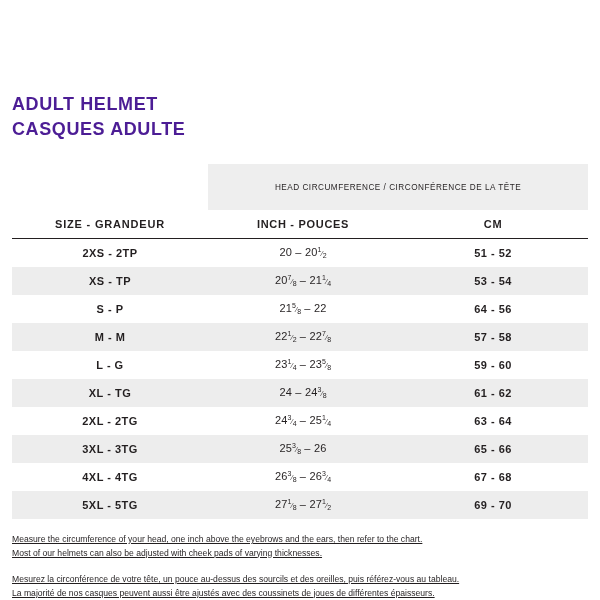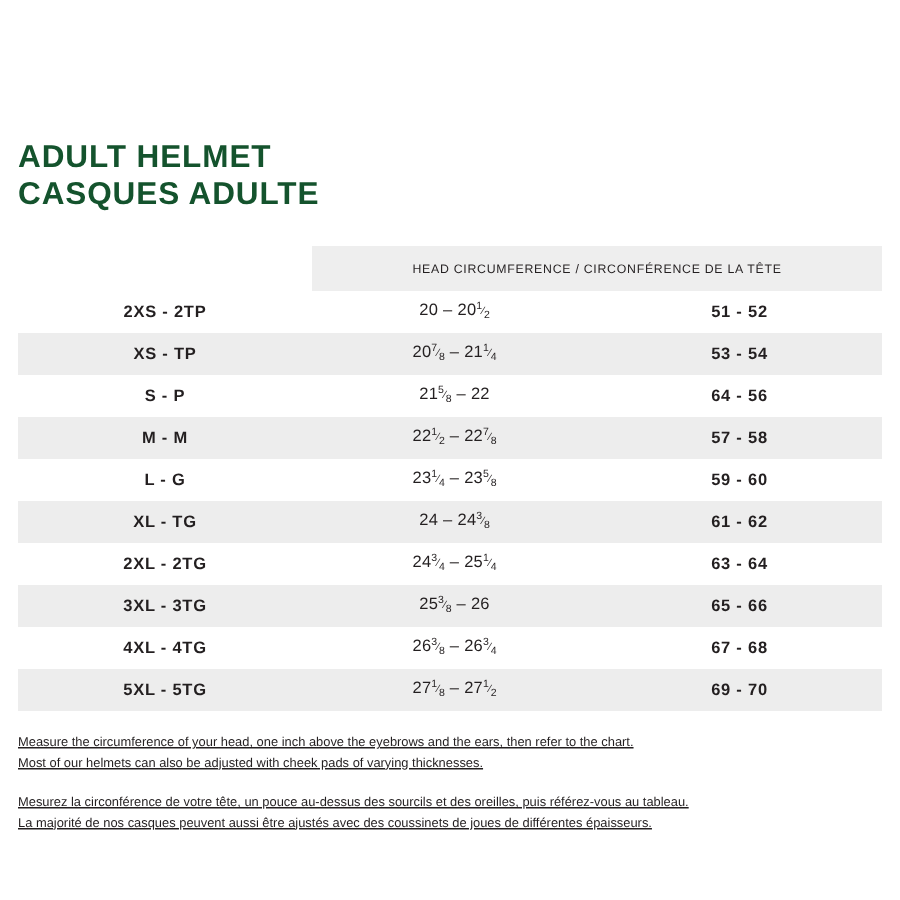--- a/index.html
+++ b/index.html
@@ -18,42 +18,42 @@
     position: relative;
     width: 600px;
     height: 600px;
     box-sizing: border-box;
     padding: 0 12px;
   }
   .titles {
     padding-top: 92px;
   }
   .title-line {
-    font-size: 21px;
+    font-size: 18px;
     font-weight: bold;
     letter-spacing: 0.6px;
     line-height: 25px;
-    color: #14532d;
+    color: #4c1d95;
   }
   table.size-chart {
     width: 576px;
     border-collapse: collapse;
     margin-top: 22px;
     table-layout: fixed;
   }
   table.size-chart td, table.size-chart th {
     padding: 0;
     margin: 0;
   }
   .col-size { width: 196px; }
   .col-inch { width: 190px; }
   .col-cm   { width: 190px; }
 
   .hdr-span {
-    height: 30px;
+    height: 46px;
     font-size: 8.2px;
     letter-spacing: 0.5px;
     text-align: center;
     vertical-align: middle;
     background: #eeeeee;
     color: #231f20;
     font-weight: normal;
   }
   .hdr-blank {
     background: #ffffff;
@@ -123,20 +123,25 @@
     <colgroup>
       <col class="col-size">
       <col class="col-inch">
       <col class="col-cm">
     </colgroup>
     <thead>
       <tr>
         <th class="hdr-blank"></th>
         <th class="hdr-span" colspan="2">HEAD CIRCUMFERENCE / CIRCONFÉRENCE DE LA TÊTE</th>
       </tr>
+      <tr>
+        <th class="sub-hdr size-hdr">SIZE - GRANDEUR</th>
+        <th class="sub-hdr">INCH - POUCES</th>
+        <th class="sub-hdr">CM</th>
+      </tr>
     </thead>
     <tbody>
       <tr class="odd">
         <td>2XS - 2TP</td>
         <td class="meas"><span>20</span> <span>–</span> <span>20</span><span class="frac"><sup style="font-size:7px;">1</sup><span style="font-size:7px;">⁄</span><sub style="font-size:7px;">2</sub></span></td>
         <td>51 - 52</td>
       </tr>
       <tr class="even">
         <td>XS - TP</td>
         <td class="meas"><span>20</span><span class="frac"><sup style="font-size:7px;">7</sup><span style="font-size:7px;">⁄</span><sub style="font-size:7px;">8</sub></span> <span>–</span> <span>21</span><span class="frac"><sup style="font-size:7px;">1</sup><span style="font-size:7px;">⁄</span><sub style="font-size:7px;">4</sub></span></td>

